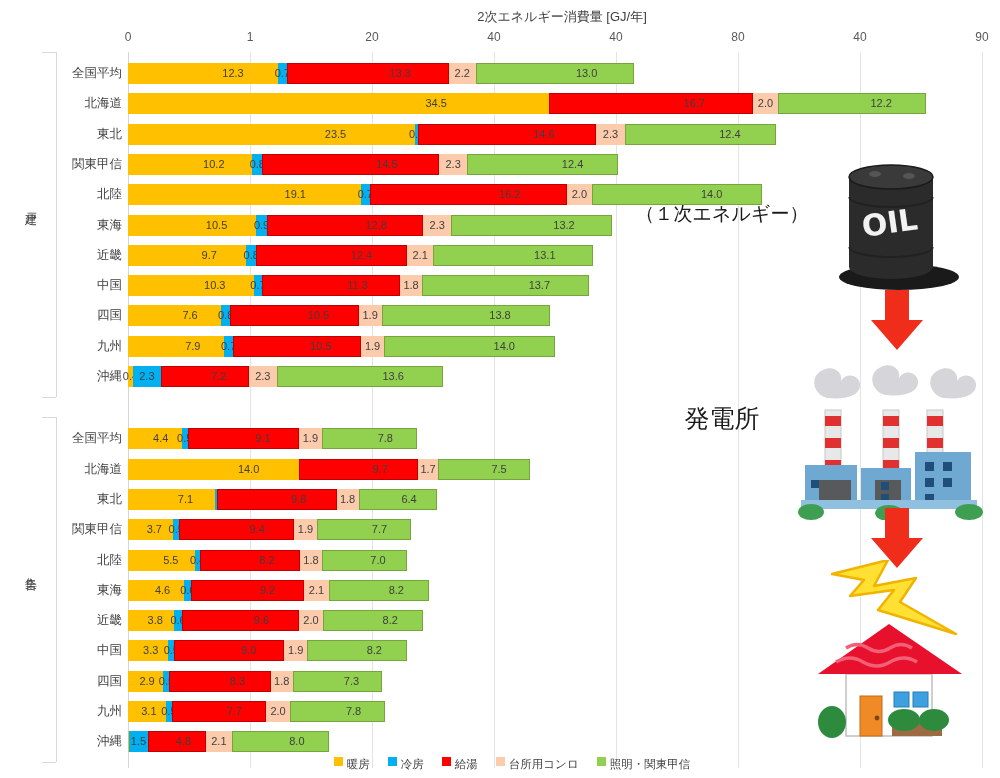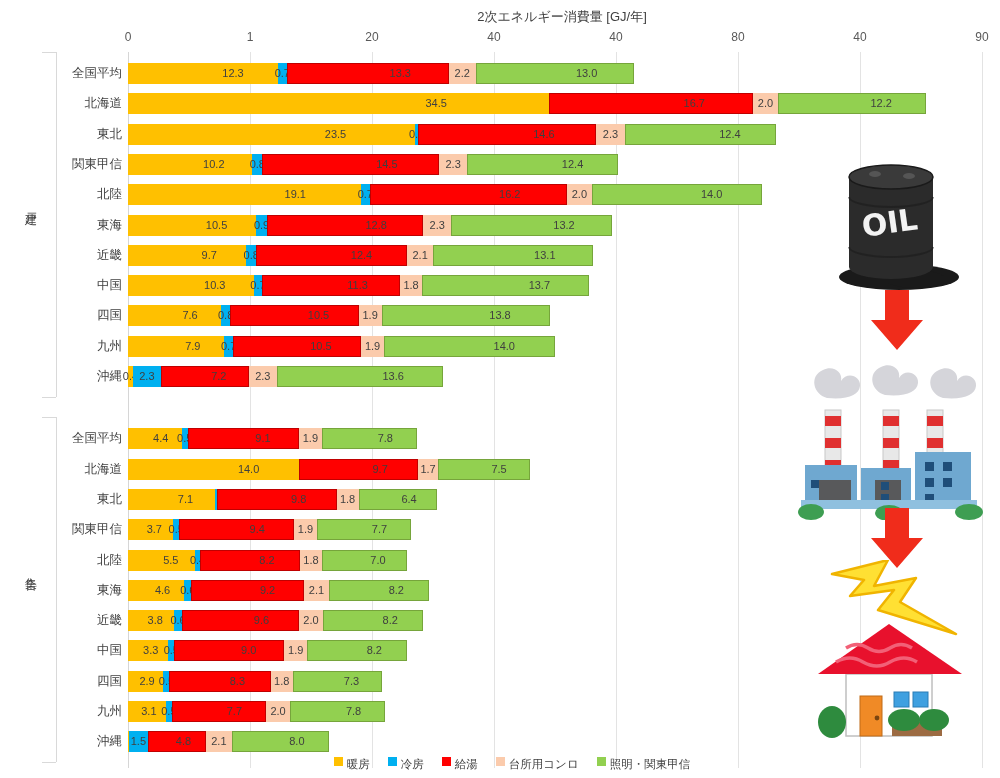--- a/index.html
+++ b/index.html
@@ -276,17 +276,21 @@
         <rect x="80" y="100" width="50" height="14" fill="#9C6B43"></rect>
         <g fill="#2E8B3E">
           <ellipse cx="20" cy="100" rx="14" ry="16"></ellipse>
           <ellipse cx="92" cy="98" rx="16" ry="11"></ellipse>
           <ellipse cx="122" cy="98" rx="15" ry="11"></ellipse>
         </g>
       </svg>
     </div>
 
     <div class="illus-text" style="left:-30px;top:52px;width:200px;">
+      <span class="sub">（１次エネルギー）</span>
+    </div>
+    <div class="illus-text" style="left:-30px;top:255px;width:200px;">
+      <span class="big">発電所</span>
     </div>
     <div class="illus-text" style="left:-30px;top:496px;width:200px;">
     </div>
   </div>
 </div>
 
 </body></html>

